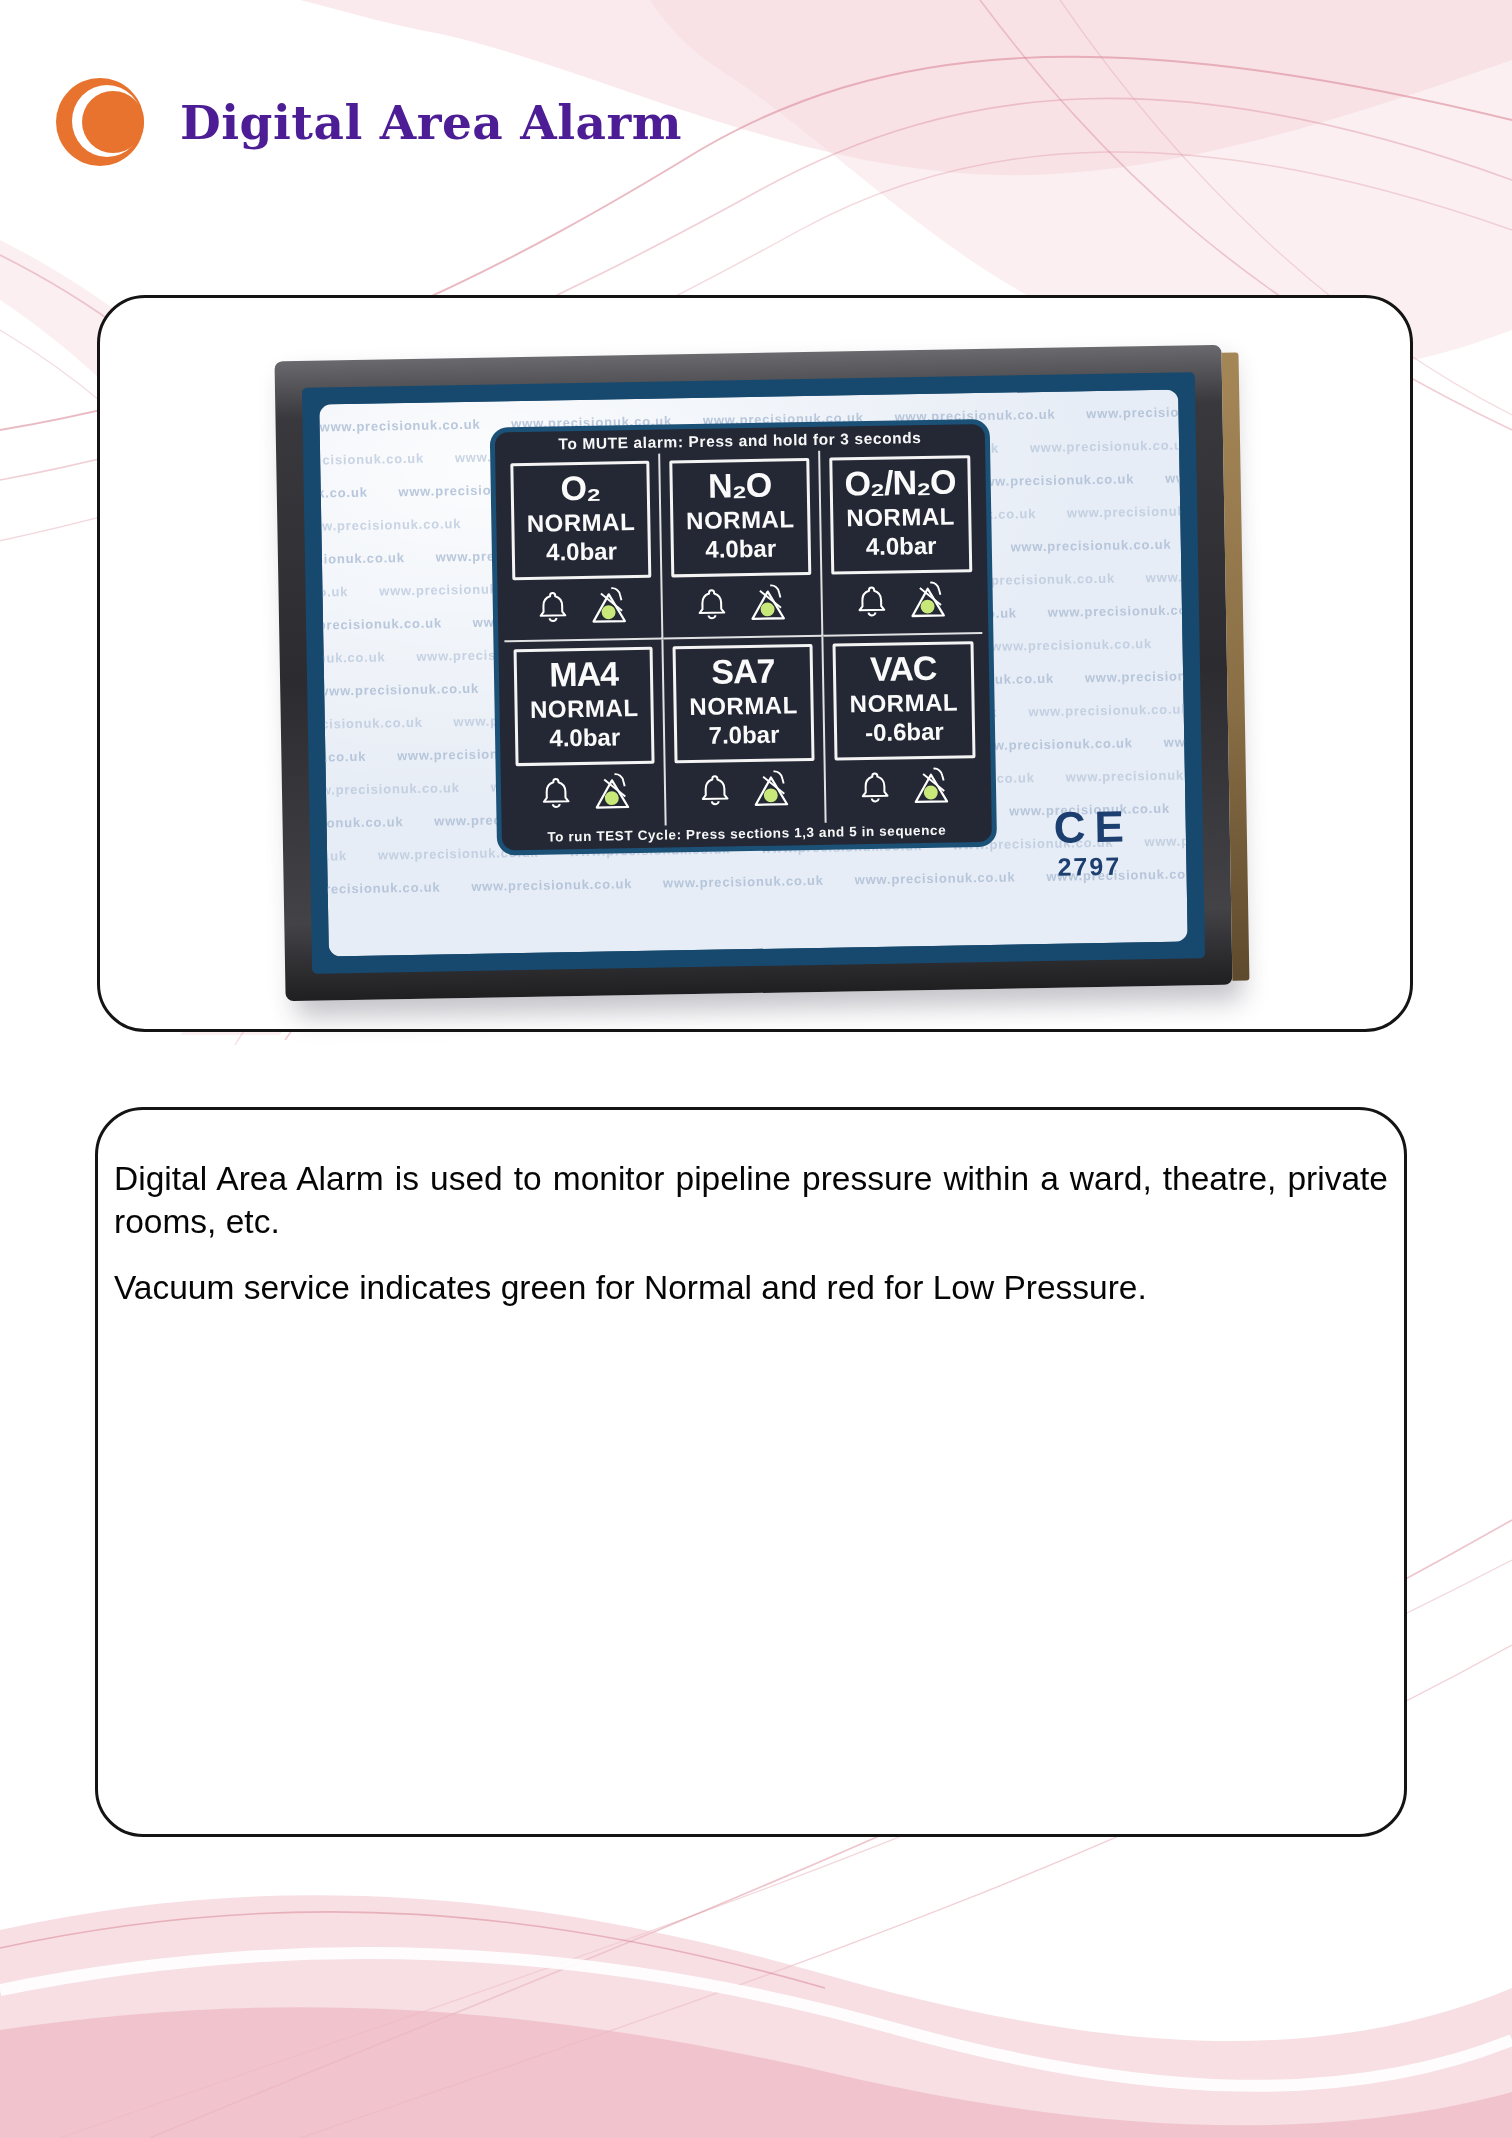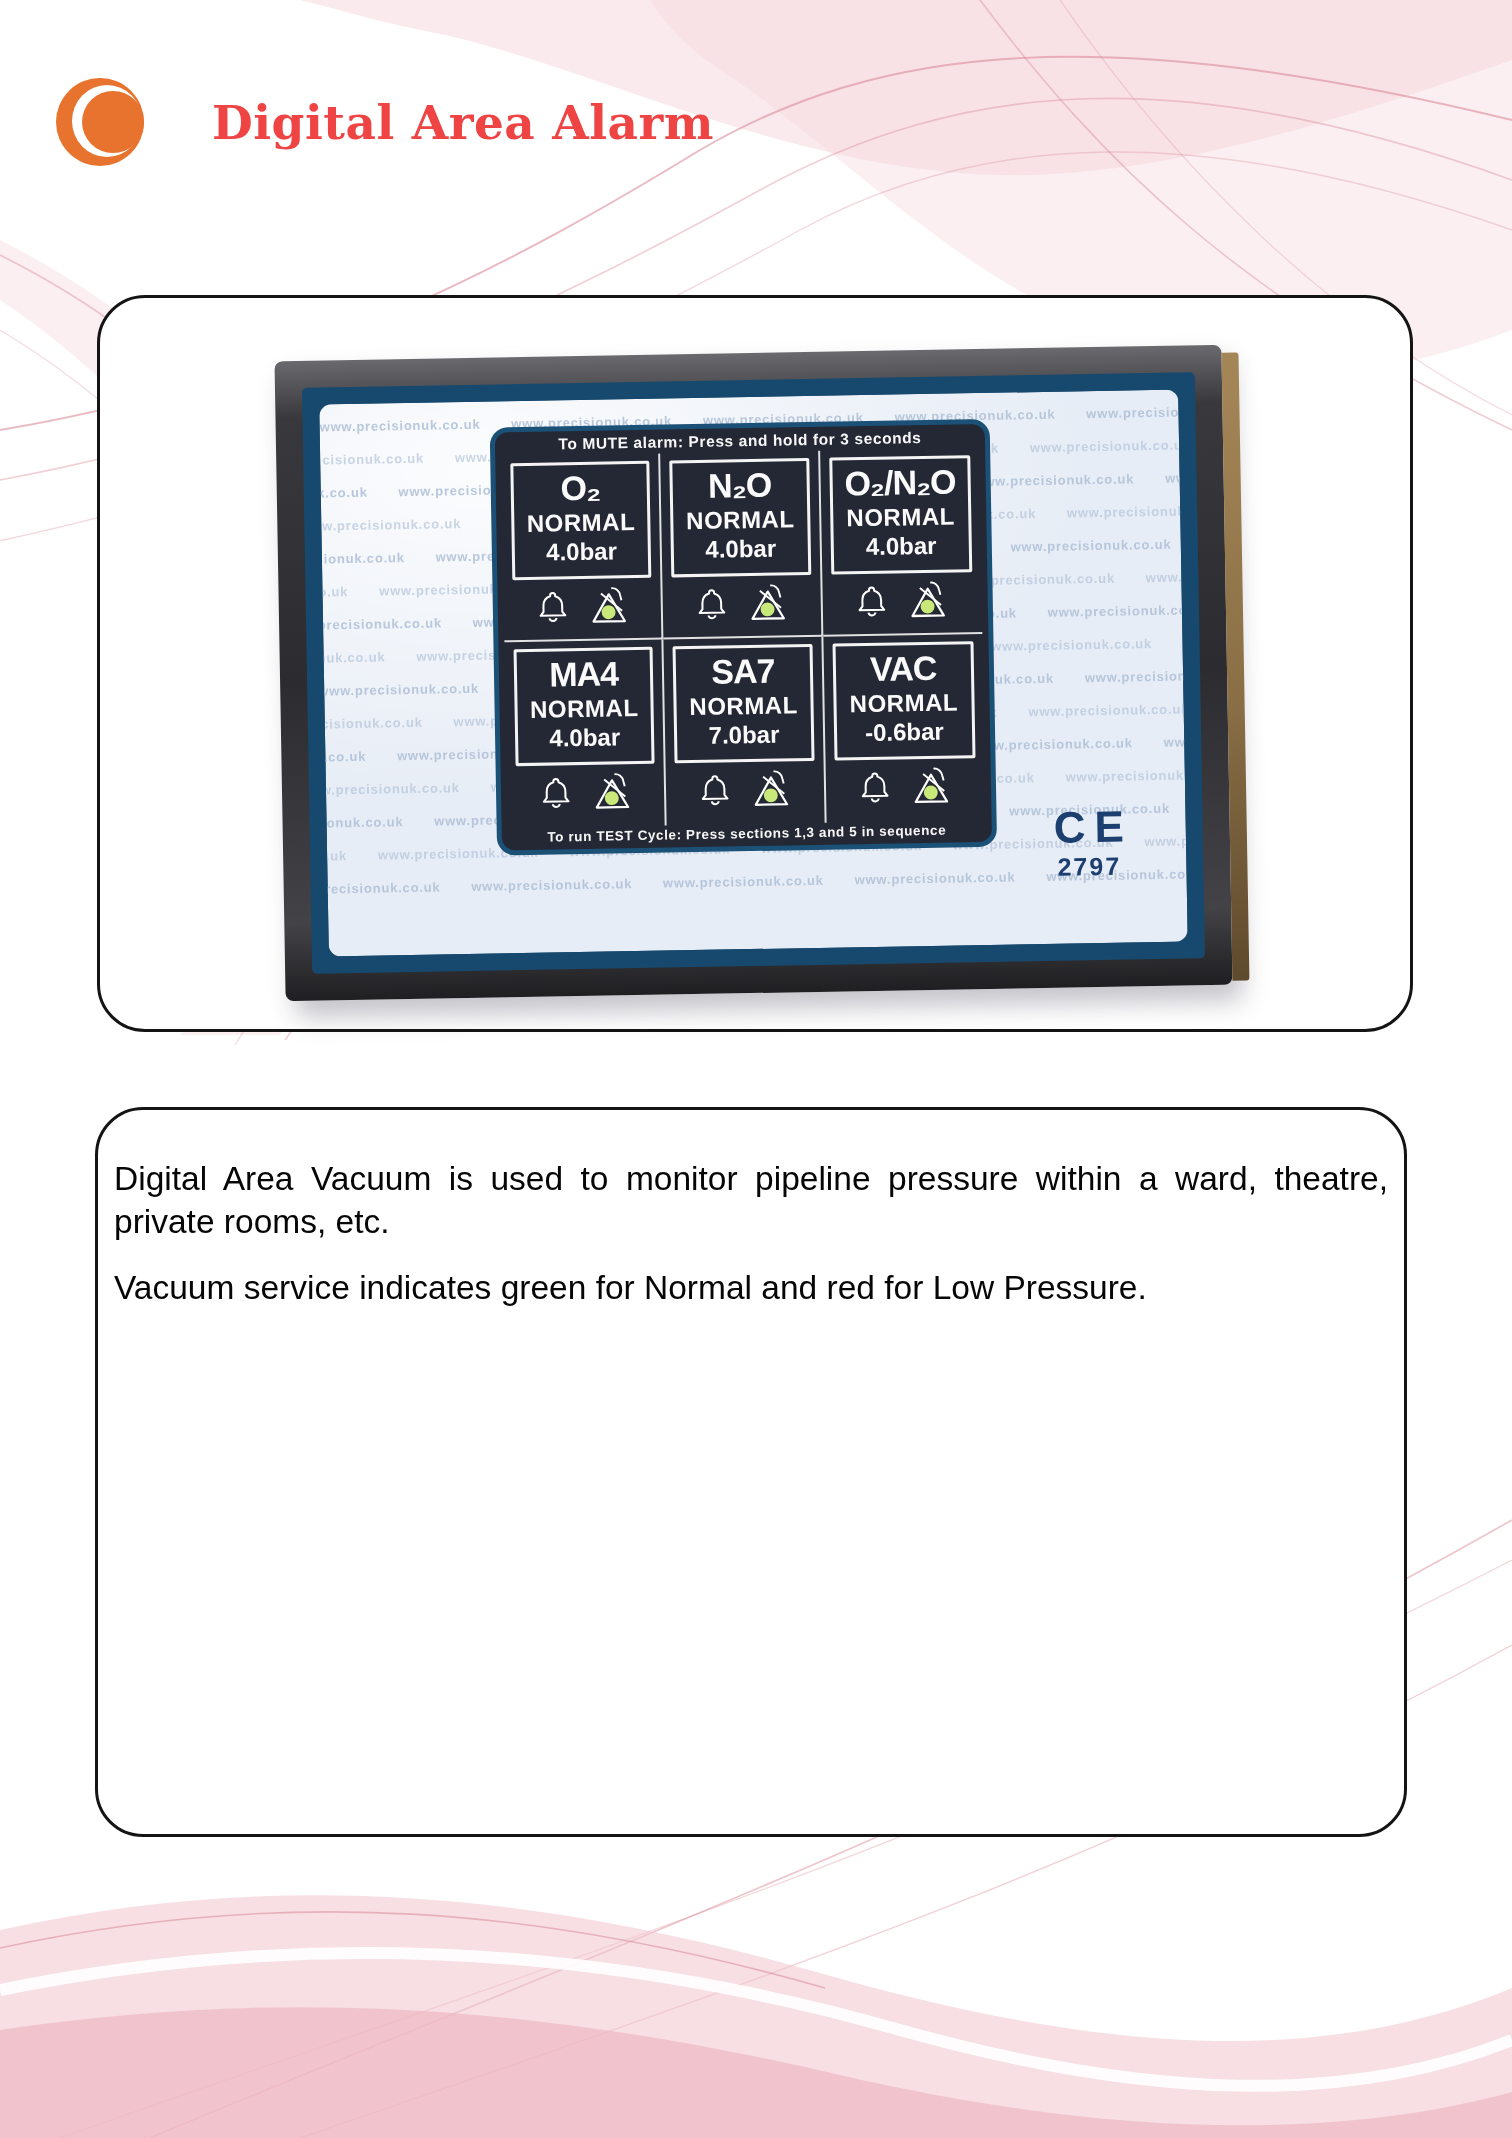--- a/index.html
+++ b/index.html
@@ -10,21 +10,21 @@
   
   .bg-waves{position:absolute;inset:0;z-index:0;}
   
   .header{position:absolute;left:56px;top:78px;display:flex;align-items:center;z-index:3;}
   .logo{position:relative;width:88px;height:88px;margin-right:36px;}
   .logo .c1{position:absolute;left:0;top:0;width:88px;height:88px;border-radius:50%;background:#E8732E;}
   .logo .c2{position:absolute;left:16px;top:7px;width:70px;height:72px;border-radius:50%;background:#ffffff;}
   .logo .c3{position:absolute;left:26px;top:13px;width:62px;height:62px;border-radius:50%;background:#E8732E;}
   .page-title{
     font-family:"DejaVu Serif","Liberation Serif",serif;font-weight:bold;
-    font-size:47px;letter-spacing:.5px;color:#ef4444;line-height:1;margin-left:32px;
+    font-size:47px;letter-spacing:.5px;color:#4c1d95;line-height:1;
   }
   
   .photo-box{
     position:absolute;left:97px;top:295px;width:1310px;height:731px;z-index:2;
     background:#fff;border:3px solid #141414;border-radius:48px;
   }
   .text-box{
     position:absolute;left:95px;top:1107px;width:1312px;height:730px;z-index:2;
     background:#fff;border:3px solid #141414;border-radius:48px;
     box-sizing:border-box;padding:47px 16px 0 16px;
@@ -282,15 +282,15 @@
           <div class="ce-mark">CE</div>
           <div class="ce-num">2797</div>
         </div>
 
       </div>
     </div>
   </div>
 </div>
 
 <div class="text-box">
-  <p>Digital Area Vacuum is used to monitor pipeline pressure within a ward, theatre, private rooms, etc.</p>
+  <p>Digital Area Alarm is used to monitor pipeline pressure within a ward, theatre, private rooms, etc.</p>
   <p>Vacuum service indicates green for Normal and red for Low Pressure.</p>
 </div>
 
 </body></html>

